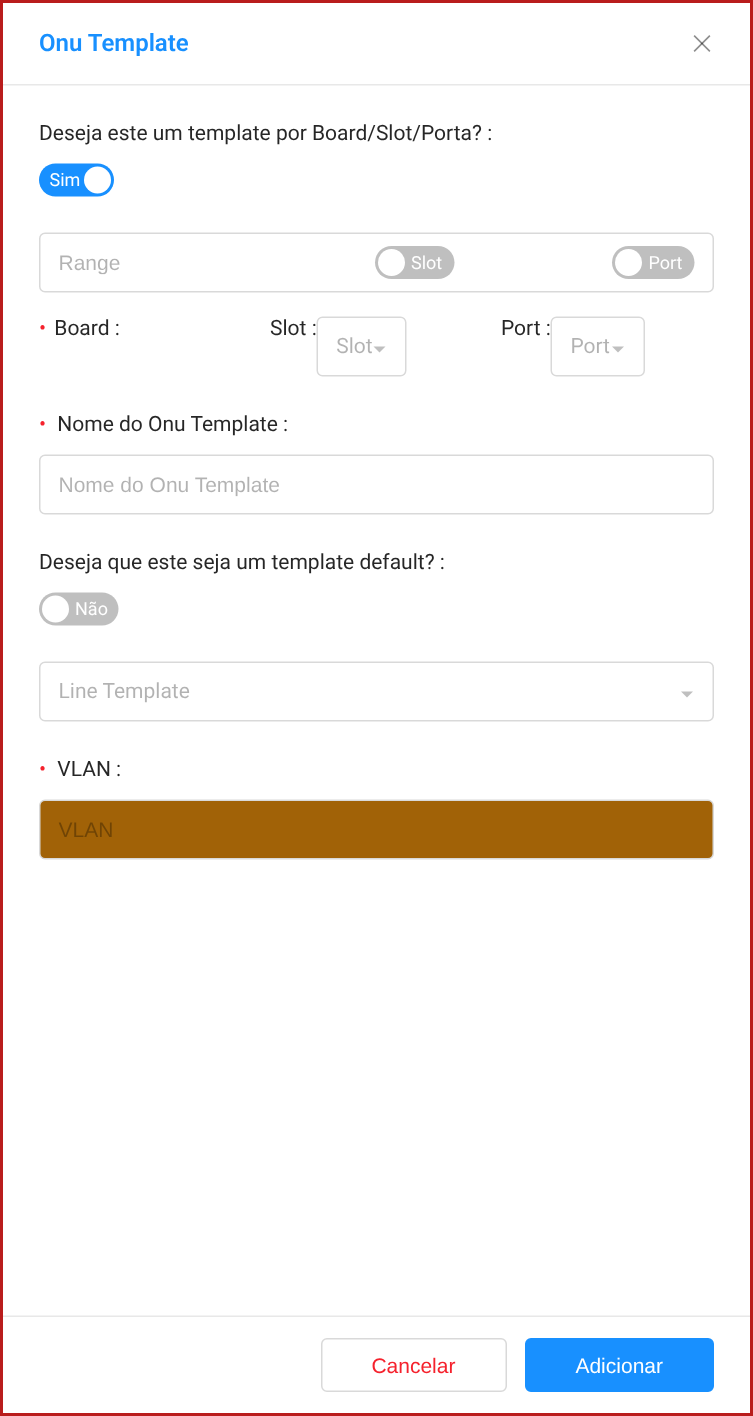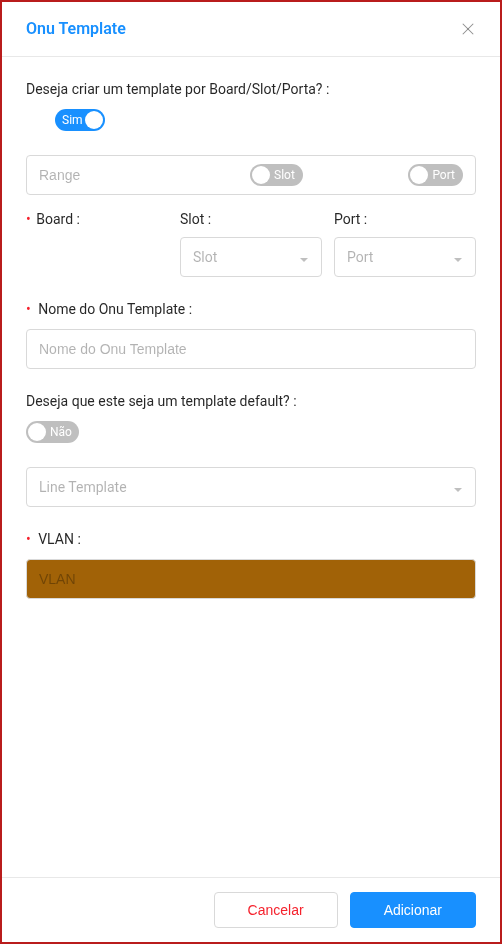--- a/index.html
+++ b/index.html
@@ -58,21 +58,20 @@
       display: block;
     }
     .form-label.required::before {
       content: "• ";
       color: #f5222d;
       font-size: 14px;
       margin-right: 4px;
     }
     .switch-container {
       margin-bottom: 24px;
-      margin-left: 29px;
     }
     .switch {
       position: relative;
       display: inline-flex;
       align-items: center;
       min-width: 50px;
       height: 22px;
       border-radius: 100px;
       cursor: pointer;
       padding: 0 7px;
@@ -149,21 +148,21 @@
       font-size: 12px;
     }
     .three-col {
       display: flex;
       gap: 12px;
       margin-bottom: 24px;
     }
     .col {
       flex: 1;
       display: flex;
-      flex-direction: column;
+      flex-direction: row;
     }
     .col-label {
       color: rgba(0,0,0,0.85);
       font-size: 14px;
       margin-bottom: 10px;
     }
     .col-label.required::before {
       content: "• ";
       color: #f5222d;
       margin-right: 2px;
@@ -252,21 +251,21 @@
       <svg viewBox="0 0 16 16" width="14" height="14" fill="none" stroke="currentColor" stroke-width="1.2">
         <line x1="2" y1="2" x2="14" y2="14"></line>
         <line x1="14" y1="2" x2="2" y2="14"></line>
       </svg>
     </div>
   </div>
 
   <div class="modal-body">
 
     <div class="form-group">
-      <label class="form-label">Deseja criar um template por Board/Slot/Porta? :</label>
+      <label class="form-label">Deseja este um template por Board/Slot/Porta? :</label>
       <div class="switch-container">
         <div class="switch on">
           <span class="switch-text">Sim</span>
           <span class="switch-handle"></span>
         </div>
       </div>
 
       <div class="range-row">
         <input type="text" class="range-input" placeholder="Range" style="">
         <div class="mini-switch">

